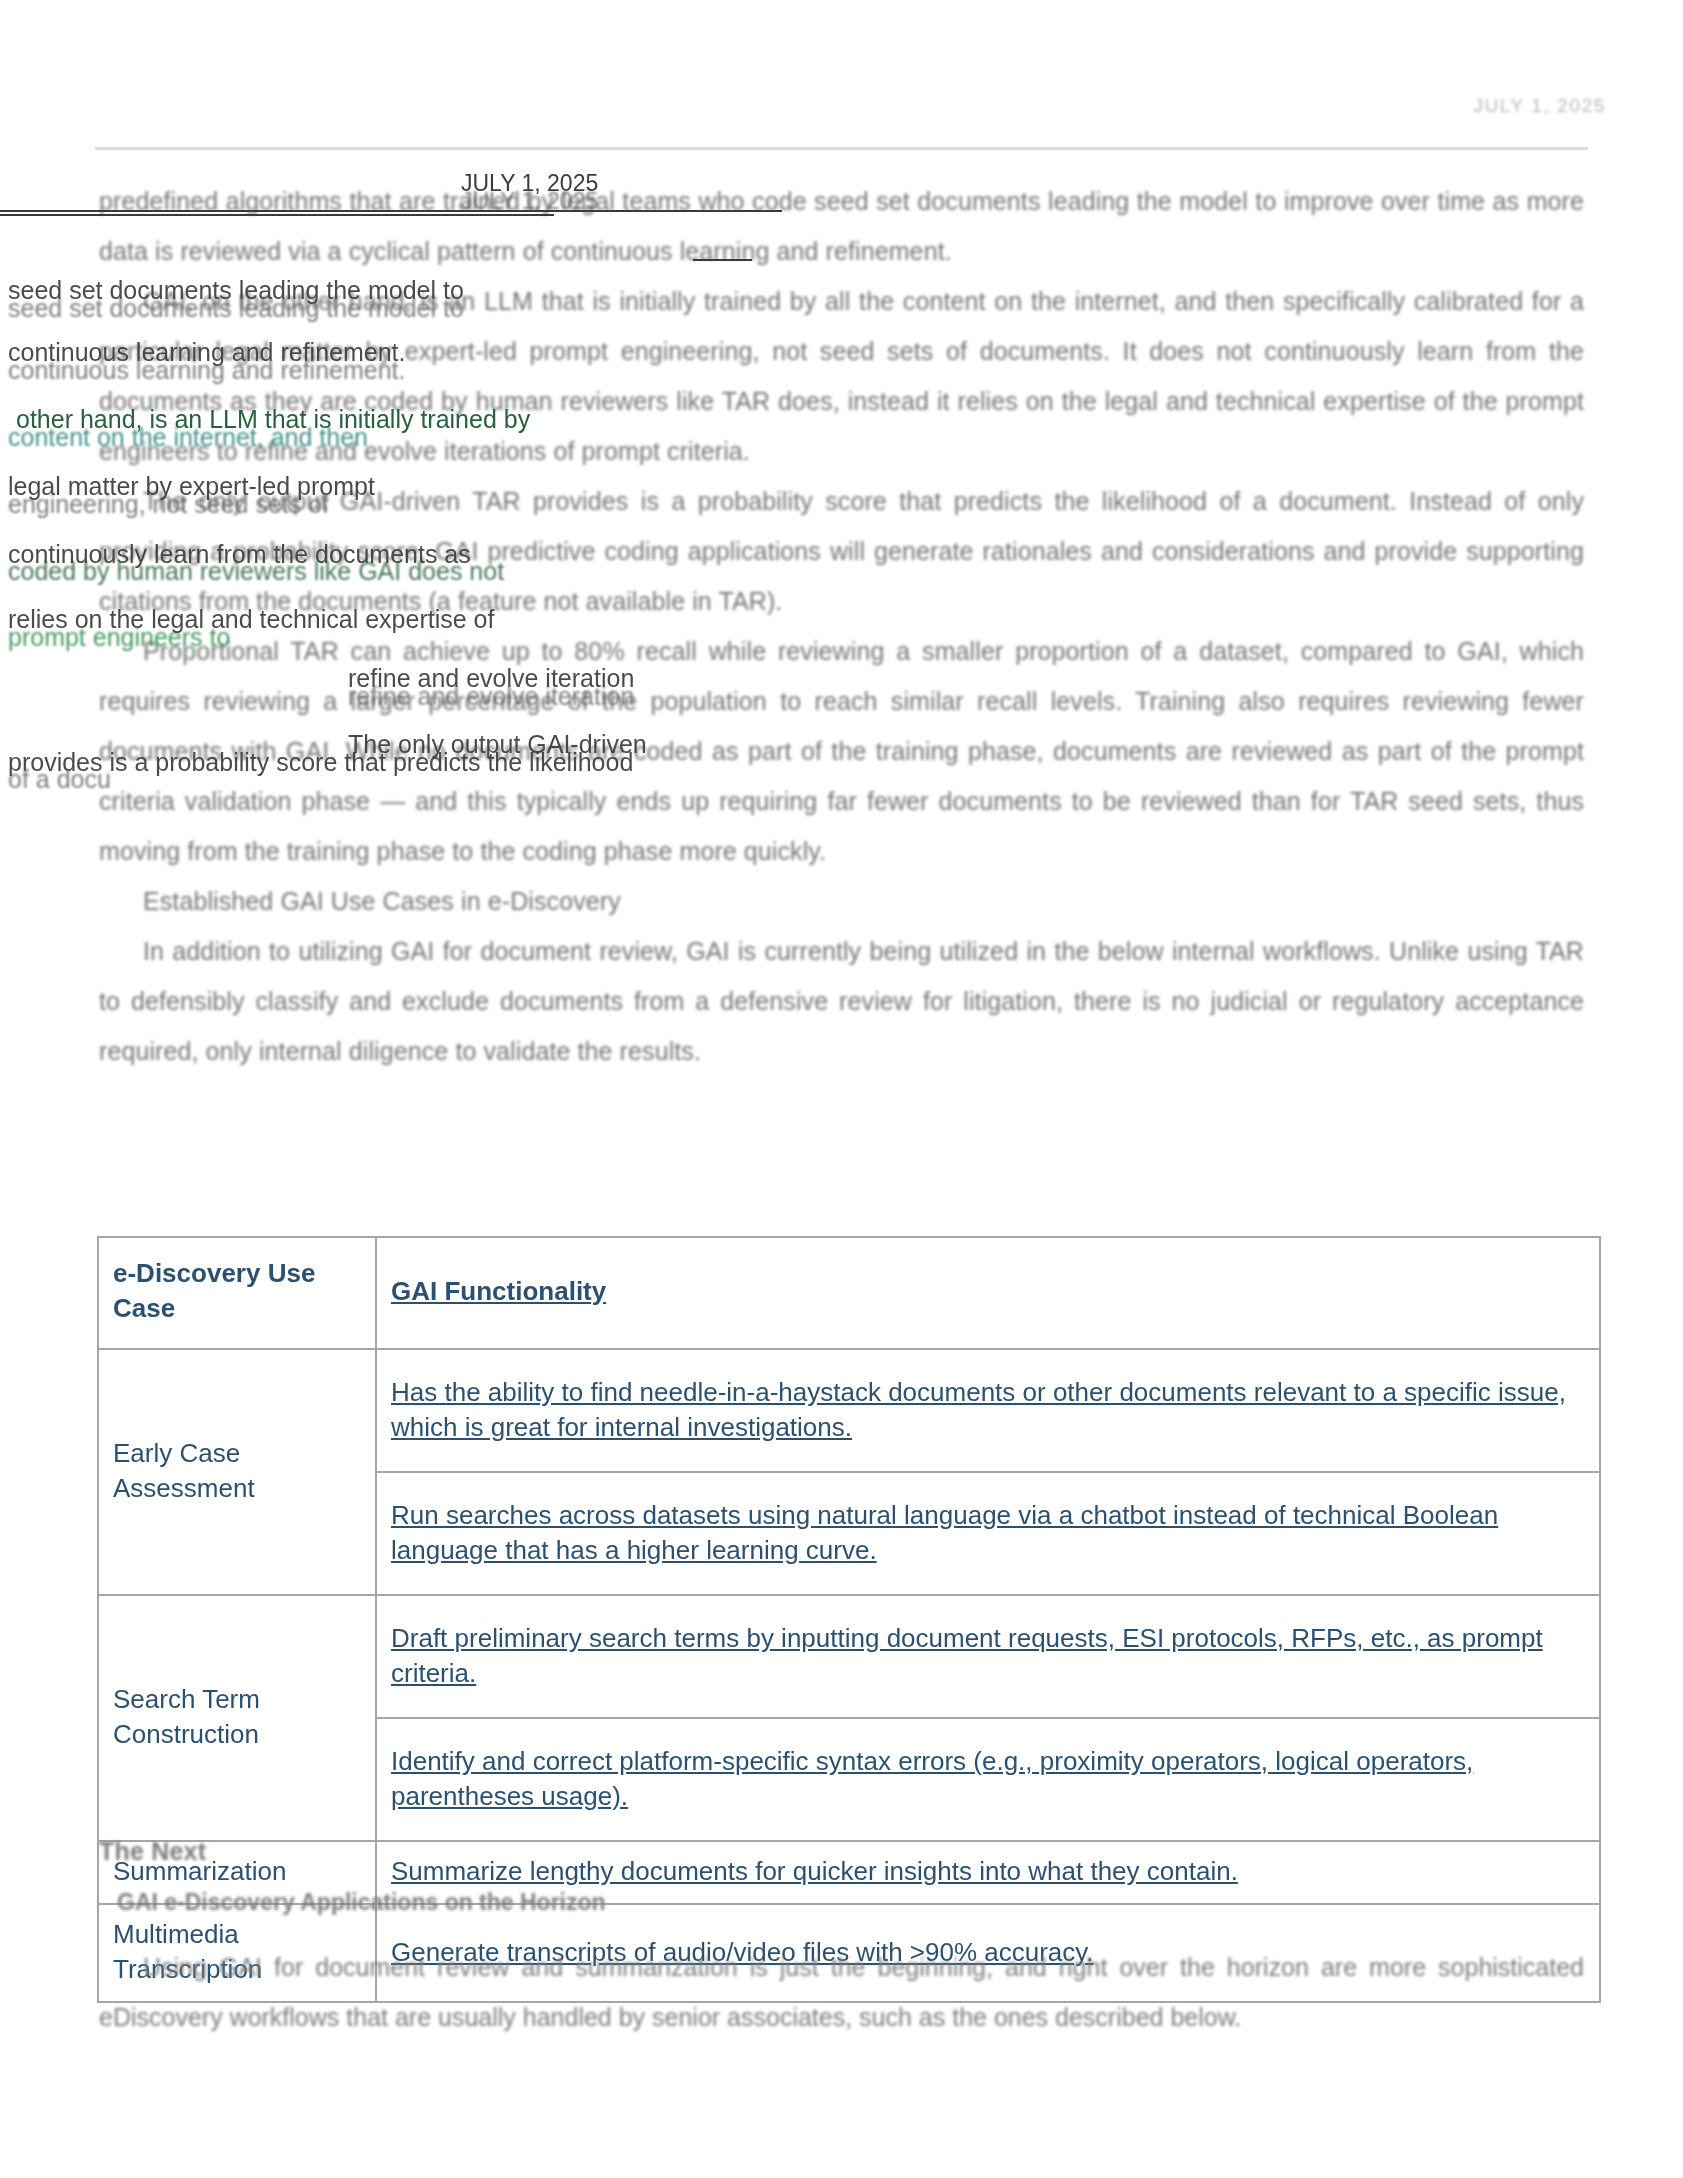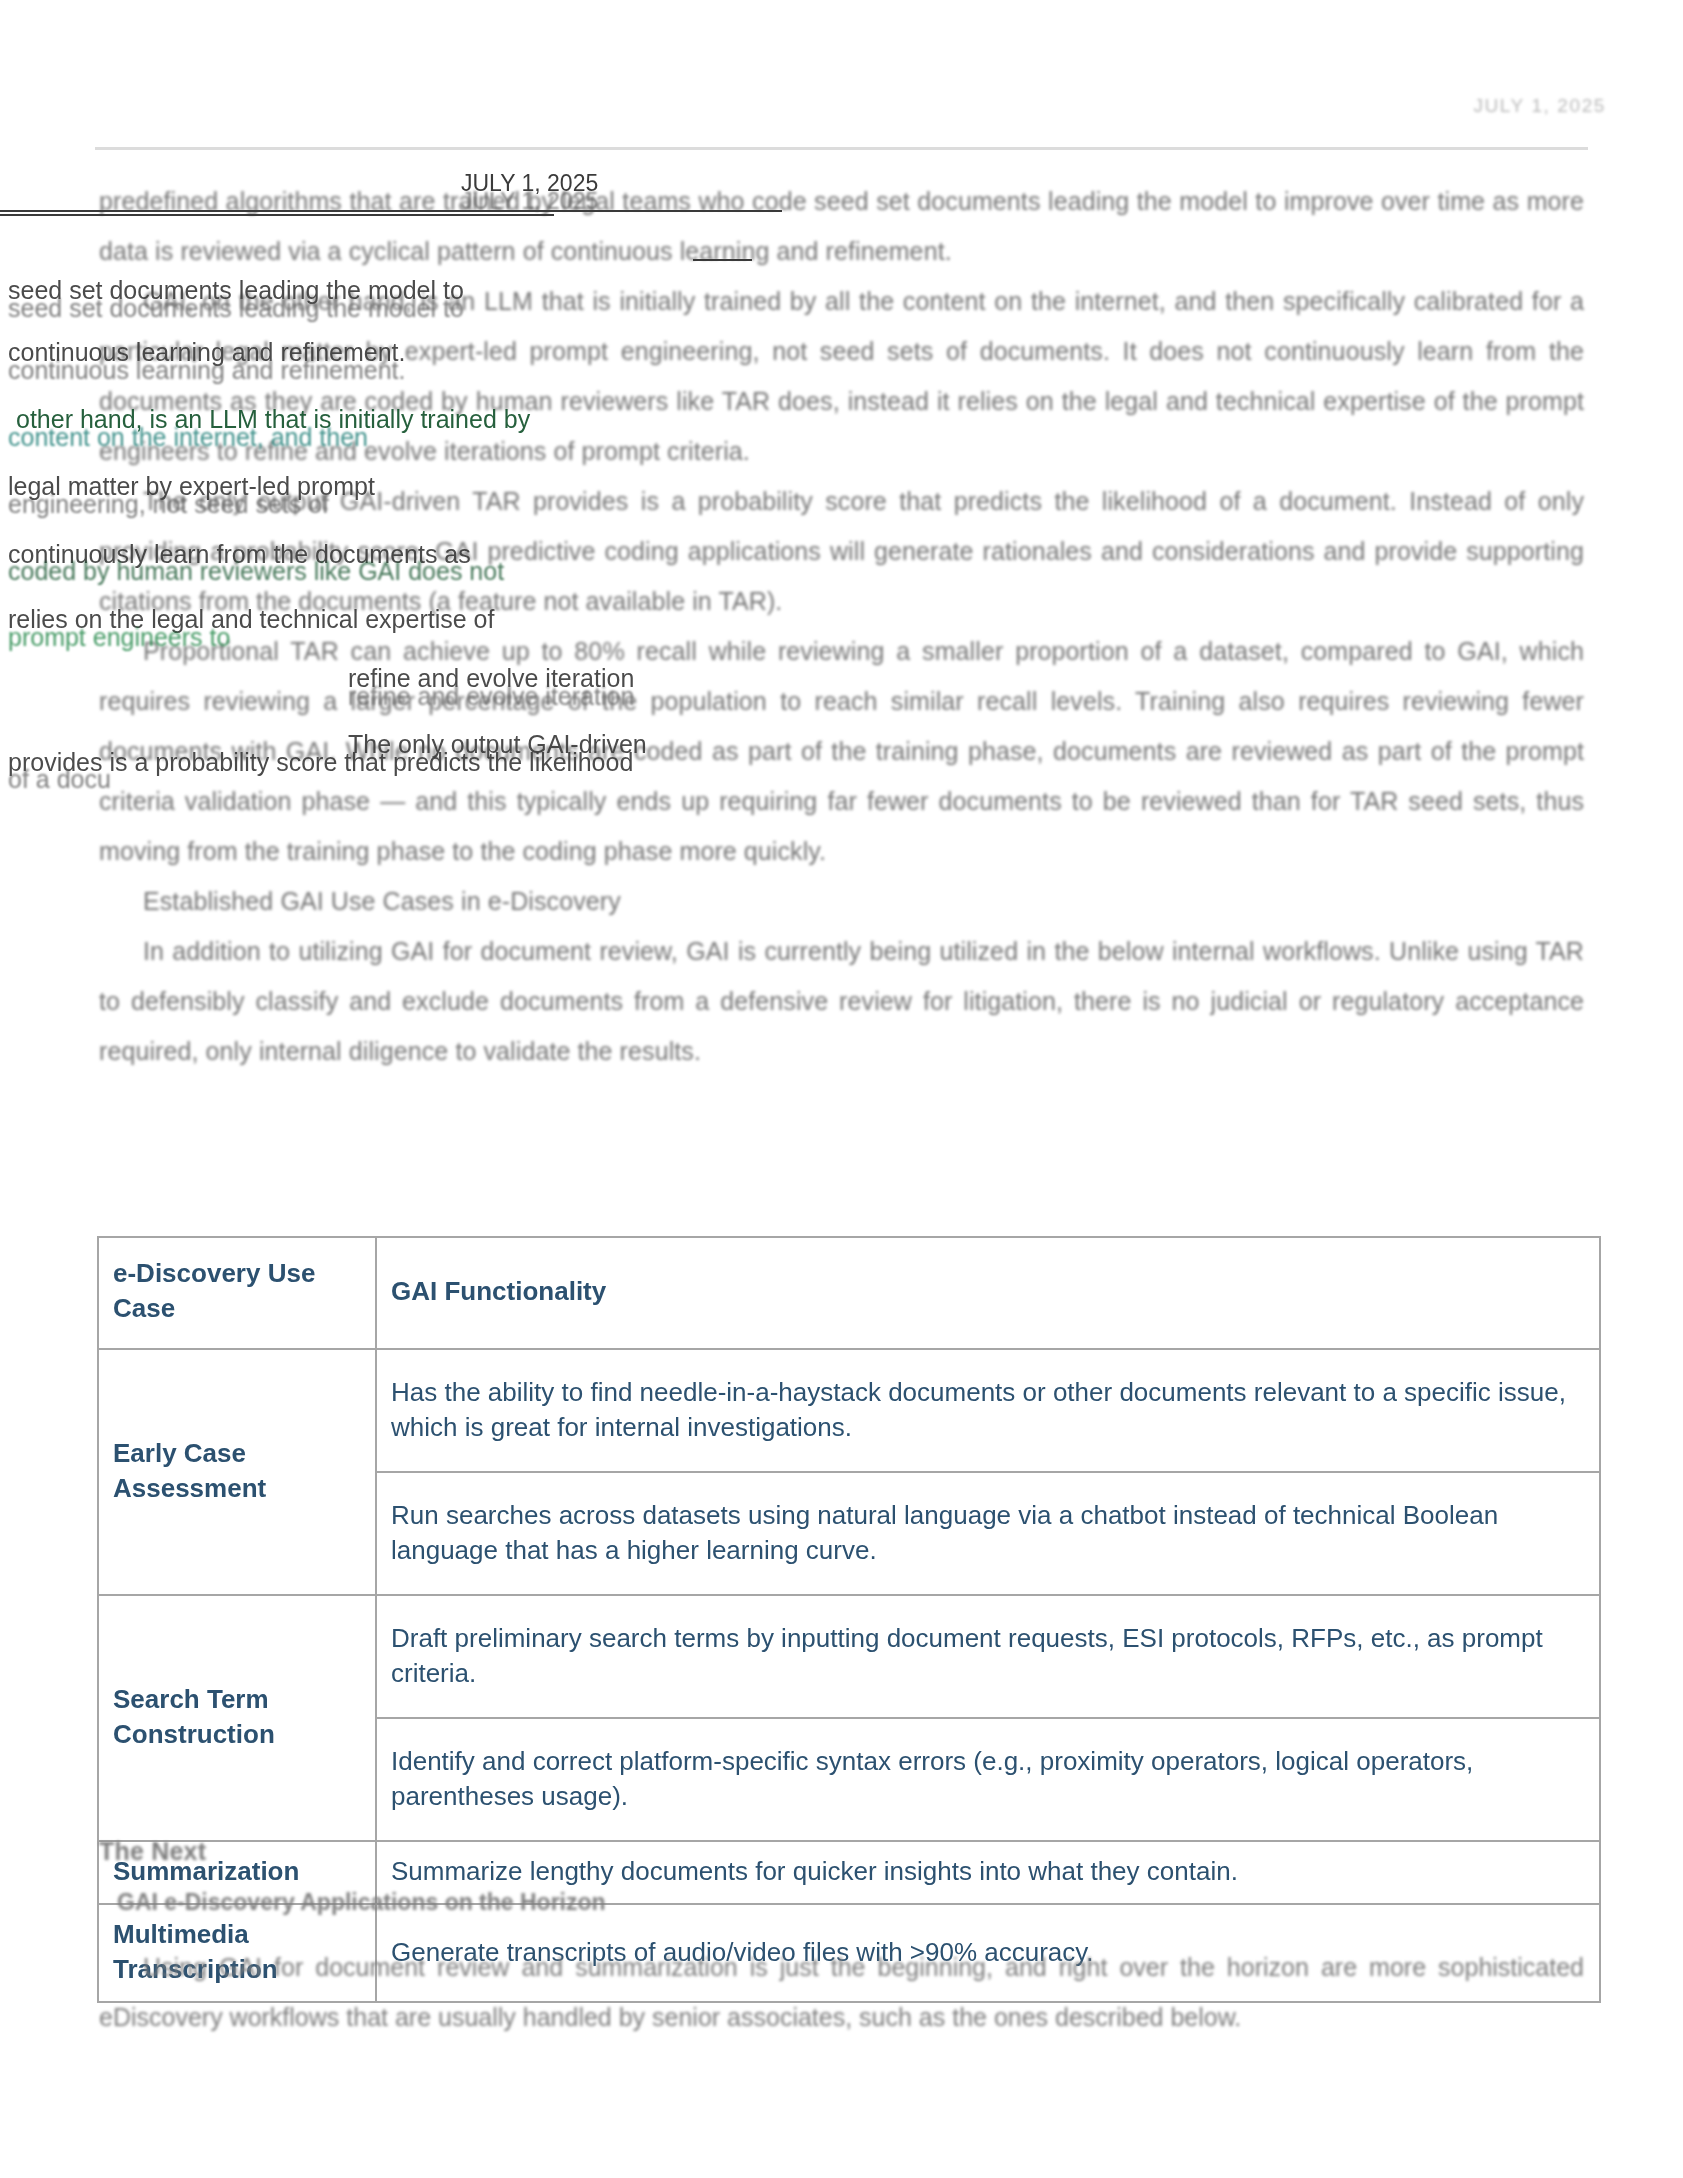--- a/index.html
+++ b/index.html
@@ -71,22 +71,22 @@
     table-layout:fixed;
   }
   .tbl td{
     border:2px solid #a6a6a6;
     color:#2c5170;
     font-size:26px;
     line-height:35px;
     padding:12px 14px 14px 14px;
     vertical-align:middle;
   }
-  .tbl td.c1{width:248px;font-weight:bold;}
-  .tbl td.c2{width:1194px;}
+  .tbl td.c1{width:248px;font-weight:normal;}
+  .tbl td.c2{width:1194px;text-decoration:underline;}
   .tbl td.head{font-weight:bold;font-size:26px;}
   .tbl td.hcell{padding-top:18px;padding-bottom:22px;}
   .tbl td.tall{height:95px;}
 
   
   .ft{
     position:absolute;
     left:99px; width:1485px;
     color:#7d7d7d;
     filter:blur(1.5px);

